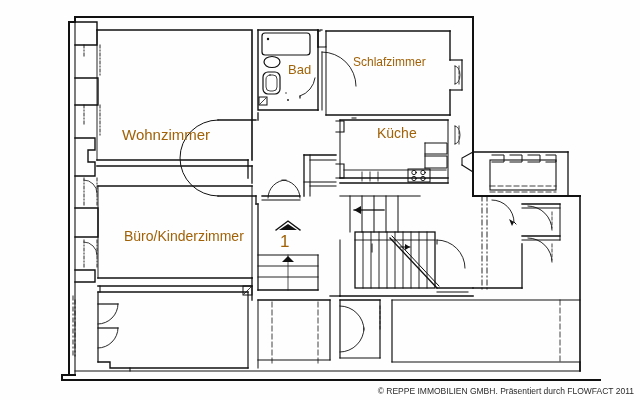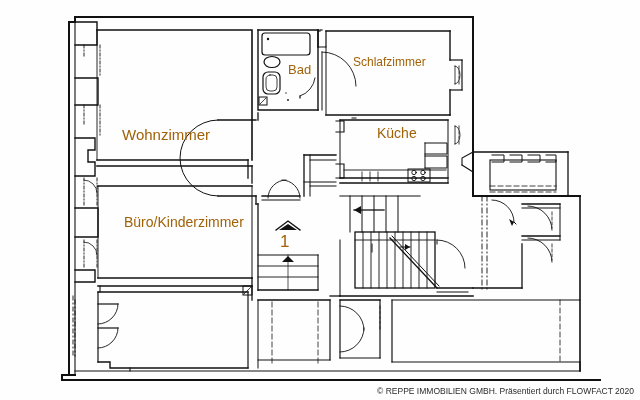--- a/index.html
+++ b/index.html
@@ -27,21 +27,21 @@
     position: absolute;
     color: #a16207;
     font-family: "Liberation Sans", sans-serif;
     white-space: nowrap;
     user-select: none;
   }
   .lbl-wohnzimmer { left: 122px; top: 78px;  font-size: 15px; margin-top: 48px; }
   .lbl-bad        { left: 288px; top: 62px;  font-size: 13px; }
   .lbl-schlaf     { left: 353px; top: 55px;  font-size: 12px; }
   .lbl-kueche     { left: 377px; top: 125px; font-size: 14px; text-align: center; }
-  .lbl-buero      { left: 124px; top: 214px; font-size: 14px; }
+  .lbl-buero      { left: 124px; top: 228px; font-size: 14px; }
   .lbl-floornum   { left: 280px; top: 232px; font-size: 17px; }
   #copyright {
     position: absolute;
     right: 6px;
     top: 386px;
     font-family: "Liberation Sans", sans-serif;
     font-size: 8.5px;
     color: #2a2a2a;
     white-space: nowrap;
     user-select: none;
@@ -354,15 +354,15 @@
   <div class="room-label lbl-bad">Bad</div>
 
   <div class="room-label lbl-schlaf">Schlafzimmer</div>
 
   <div class="room-label lbl-kueche">Küche</div>
 
   <div class="room-label lbl-buero">Büro/Kinderzimmer</div>
 
   <div class="room-label lbl-floornum">1</div>
 
-  <div id="copyright">© REPPE IMMOBILIEN GMBH. Präsentiert durch FLOWFACT 2020</div>
+  <div id="copyright">© REPPE IMMOBILIEN GMBH. Präsentiert durch FLOWFACT 2011</div>
 
 </div>
 
 </body></html>

